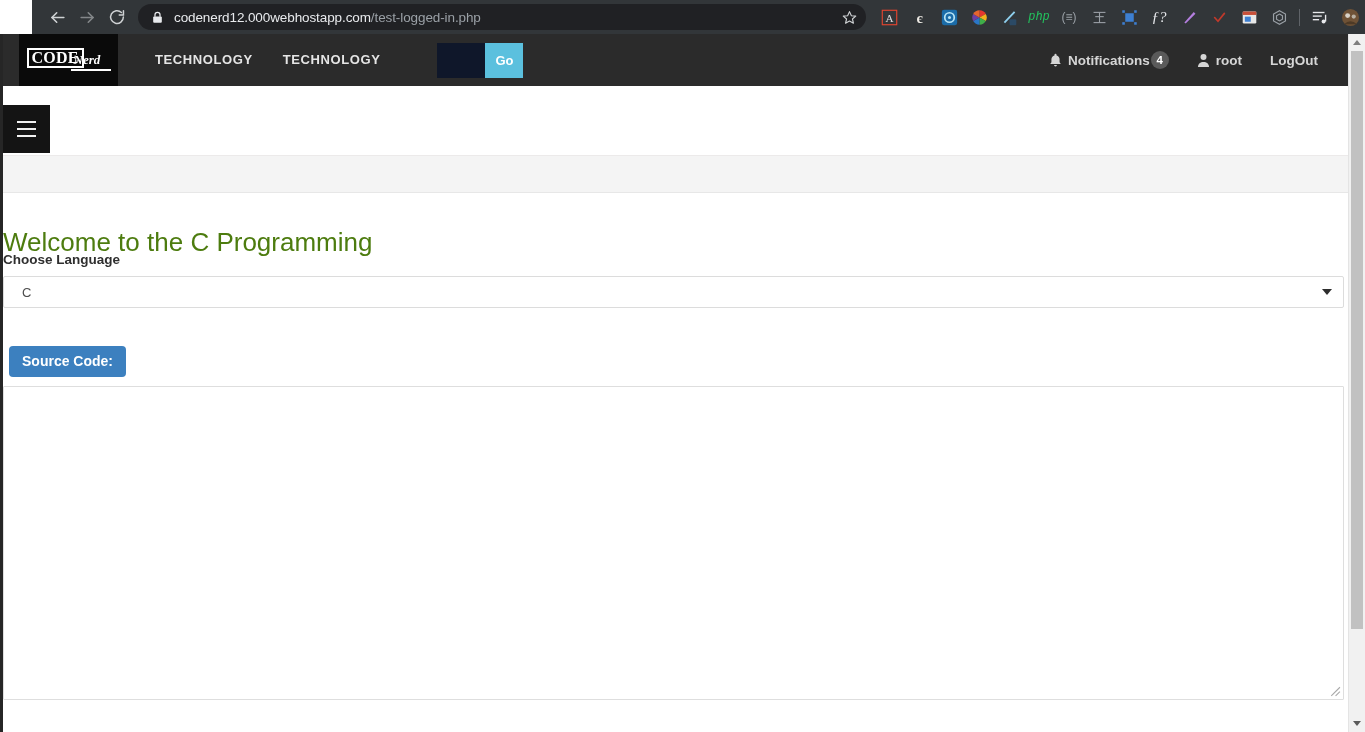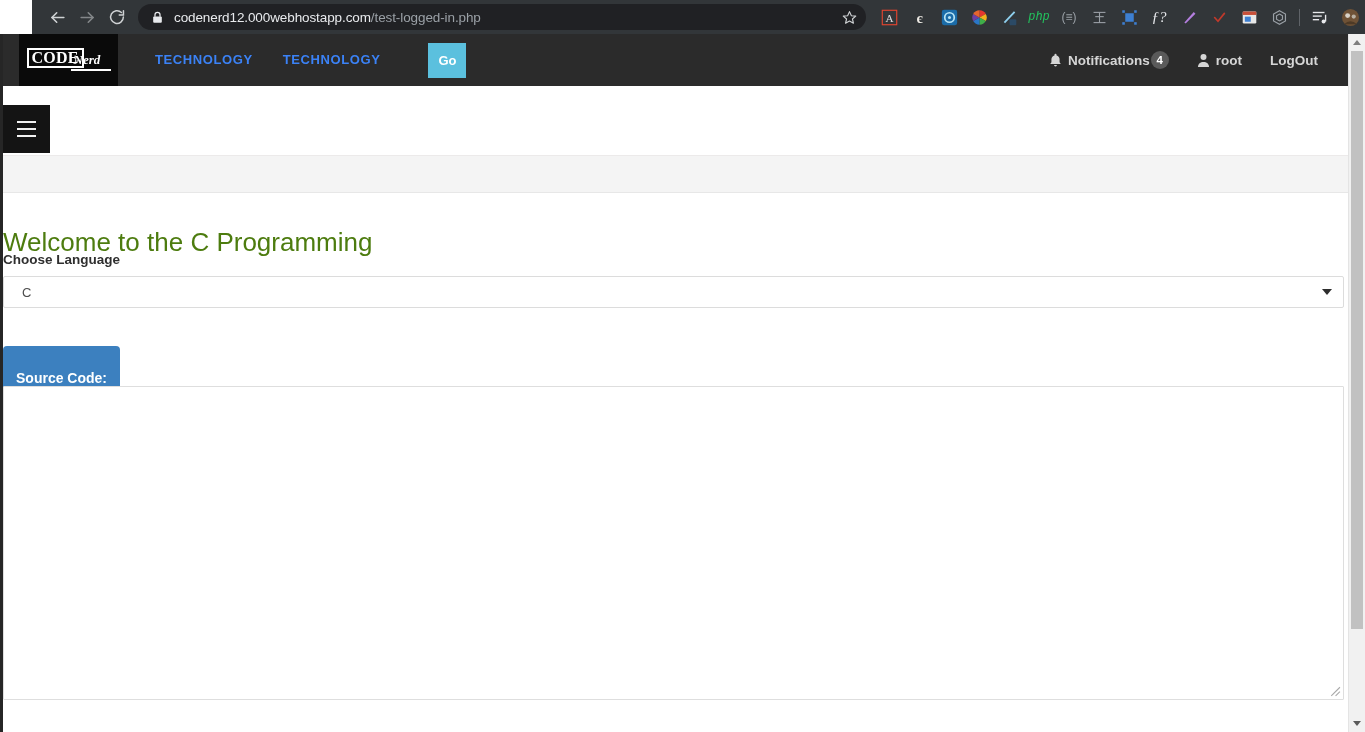--- a/index.html
+++ b/index.html
@@ -170,36 +170,37 @@
   }
   .brand-underline {
     position: absolute;
     left: 44px; top: 22px;
     width: 40px; height: 2px;
     background: #ffffff;
   }
 
   .nav-links { display: flex; align-items: center; margin-left: 22px; }
   .nav-link {
-    color: #3b82f6;
+    color: #e5e5e5;
     font-size: 13px;
     font-weight: bold;
     letter-spacing: .6px;
     padding: 0 15px;
     line-height: 52px;
     text-decoration: none;
   }
 
   .searchwrap {
     display: flex;
     align-items: stretch;
     height: 35px;
-    margin-left: 33px;
-    flex: none;
-    background: #86efac;
+    margin-left: 42px;
+    flex: none;
+    background: #0f172a;
+    padding-left: 48px;
   }
   .go-btn {
     background: #5bc0de;
     color: #ffffff;
     font-size: 13px;
     font-weight: bold;
     width: 38px;
     display: flex; align-items: center; justify-content: center;
     flex: none;
   }
@@ -313,26 +314,26 @@
   }
   .caret {
     width: 0; height: 0;
     border-left: 5px solid transparent;
     border-right: 5px solid transparent;
     border-top: 6px solid #2e2e2e;
   }
 
   .src-btn {
     position: absolute;
-    left: 3px; top: 312px;
+    left: 9px; top: 312px;
     background: #3c80bf;
     color: #ffffff;
     font-size: 14px;
     font-weight: bold;
-    padding: 25px 13px 8px 13px;
+    padding: 8px 13px 8px 13px;
     border-radius: 4px;
     line-height: 15px;
     border: none;
   }
 
   .code-area {
     position: absolute;
     left: 3px; top: 352px;
     width: 1341px; height: 314px;
     background: #ffffff;

